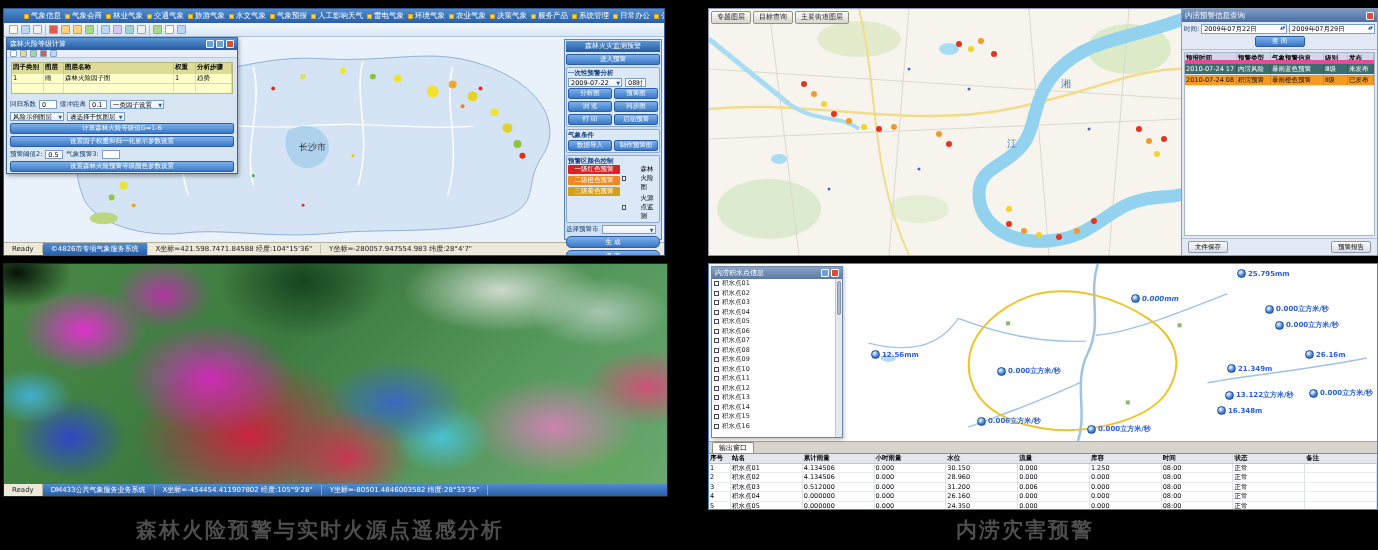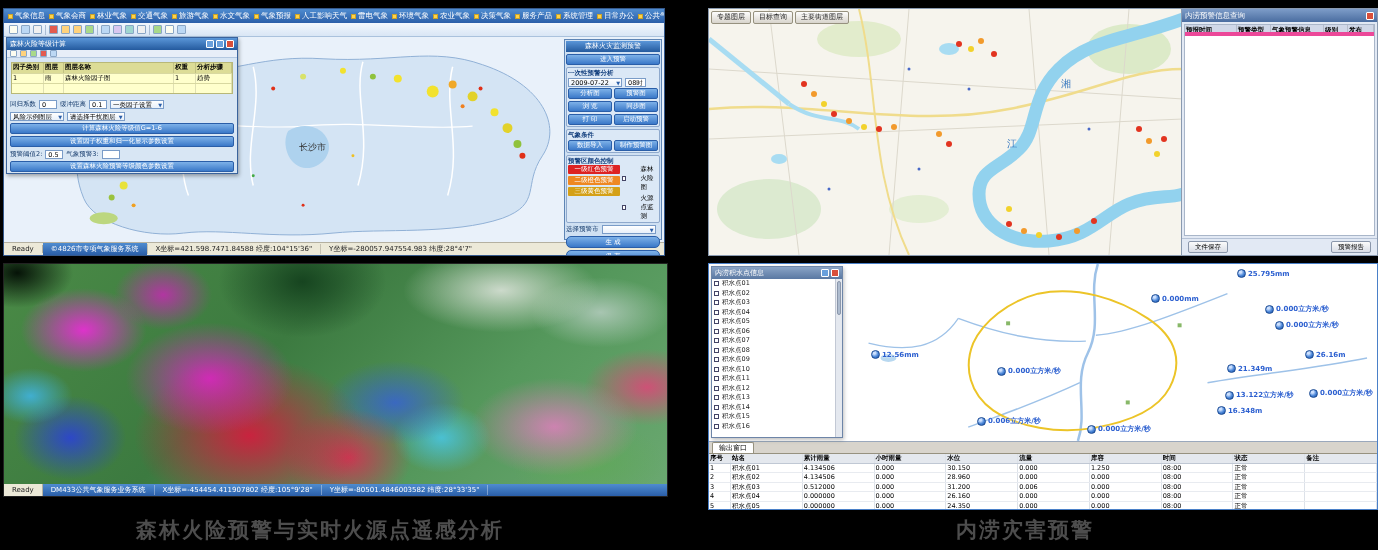--- a/index.html
+++ b/index.html
@@ -7,21 +7,21 @@
   body{width:1378px;height:550px;position:relative;font-family:"DejaVu Sans","Liberation Sans",sans-serif;overflow:hidden}
   .canvas{position:absolute;left:0;top:0;width:1378px;height:550px;background:#000}
   .panel{position:absolute;overflow:hidden}
 
   
   .tr{display:flex;align-items:stretch}
   .td{overflow:hidden;white-space:nowrap;padding:0 1px;border-right:1px solid rgba(0,0,0,.12)}
 
   
   .fire-app{left:3px;top:8px;width:662px;height:248px;background:#dce8f5;border:1px solid #35598c;display:flex;flex-direction:column}
-  .fa-menubar{height:14px;background:linear-gradient(#4f8cd0,#2a5ea8);display:flex;gap:4px;align-items:center;padding:0 4px;color:#fff;font-size:7.5px;white-space:nowrap;overflow:hidden}
+  .fa-menubar{height:14px;background:linear-gradient(#4f8cd0,#2a5ea8);display:flex;gap:4px;align-items:center;padding:0 20px;color:#fff;font-size:7.5px;white-space:nowrap;overflow:hidden}
   .fa-menu-item{display:flex;align-items:center;gap:2px;cursor:pointer}
   .mi-ico{width:5px;height:5px;background:#ffd34a;border:1px solid #caa32a;display:inline-block}
   .fa-toolbar{height:14px;background:linear-gradient(#f2f7fd,#d9e6f5);border-bottom:1px solid #aac2dd;display:flex;gap:3px;align-items:center;padding:0 5px}
   .tb-ico{width:9px;height:9px;border:1px solid #8aa6c6;display:inline-block;border-radius:1px}
   .tb-a{background:#fdfdf0}.tb-b{background:#bcd8f4}.tb-c{background:#ffd27c}.tb-d{background:#a9d98a}
   .tb-e{background:#e35b4f}.tb-f{background:#d9c7f0}.tb-g{background:#9fd6d0}.tb-h{background:#f0f0f0}
   .tb-sep{width:1px;height:10px;background:#aabdd4}
   .fa-body{position:relative;flex:1}
   .fa-map{position:absolute;left:0;top:0;width:100%;height:100%}
   .fa-status{height:13px;background:#ece9d8;border-top:1px solid #b4b0a0;display:flex;align-items:center;font-size:7px;color:#222;white-space:nowrap;overflow:hidden}
@@ -485,27 +485,51 @@
 
     <span class="cm-tab">专题图层</span>
         <span class="cm-tab">目标查询</span>
         <span class="cm-tab">主要街道图层</span>
       </div>
     <div class="cm-side">
       <div class="cm-side-title">
         <span>内涝预警信息查询</span>
         <i class="wbtn cls"></i>
       </div>
+      <div class="cm-ctrl">
+        <div class="cm-dates">
+          <span class="fa-lbl">时间:</span>
+          <span class="cm-date">2009年07月22日</span>
+          <span class="cm-date">2009年07月29日</span>
+        </div>
+        <div class="bluebtn cm-query">查 询</div>
+      </div>
       <div class="cm-table">
         <div class="tr cm-thead">
             <span class="td">预报时间</span>
             <span class="td">预警类型</span>
             <span class="td">气象预警信息</span>
             <span class="td">级别</span>
             <span class="td">发布</span>
+          </div>
+        <div class="cm-rows">
+            <div class="tr">
+              <span class="td">2010-07-24 17</span>
+              <span class="td">内涝风险</span>
+              <span class="td">暴雨蓝色预警</span>
+              <span class="td">Ⅲ级</span>
+              <span class="td">未发布</span>
+            </div>
+            <div class="tr">
+              <span class="td">2010-07-24 08</span>
+              <span class="td">积涝预警</span>
+              <span class="td">暴雨橙色预警</span>
+              <span class="td">Ⅱ级</span>
+              <span class="td">已发布</span>
+            </div>
           </div>
       </div>
       <div class="cm-side-btns">
 
       <span class="graybtn">文件保存</span>
           <span class="graybtn">预警报告</span>
         </div>
     </div>
   </div>
 
@@ -533,21 +557,21 @@
         <path d="M330,30 C370,22 410,35 440,55 C470,75 475,100 462,125 C450,148 420,160 385,166 C350,172 310,165 285,148 C262,132 255,105 265,80 C275,58 300,38 330,30 Z" stroke="#ecc428" stroke-width="2" fill="none"></path>
         <rect x="298" y="58" width="4" height="4" fill="#88b868"></rect>
         <rect x="418" y="138" width="4" height="4" fill="#88b868"></rect>
         <rect x="470" y="60" width="4" height="4" fill="#88b868"></rect>
       </svg>
       <div class="fl-markers">
           <div class="marker" style="left: 528px; top: 5px;">
             <i class="pin"></i>
             <span class="mval">25.795mm</span>
           </div>
-          <div class="marker" style="left: 442px; top: 30px;">
+          <div class="marker" style="left: 422px; top: 30px; font-style: italic;">
             <i class="pin"></i>
             <span class="mval">0.000mm</span>
           </div>
           <div class="marker" style="left: 556px; top: 40px;">
             <i class="pin"></i>
             <span class="mval">0.000立方米/秒</span>
           </div>
           <div class="marker" style="left: 566px; top: 56px;">
             <i class="pin"></i>
             <span class="mval">0.000立方米/秒</span>

